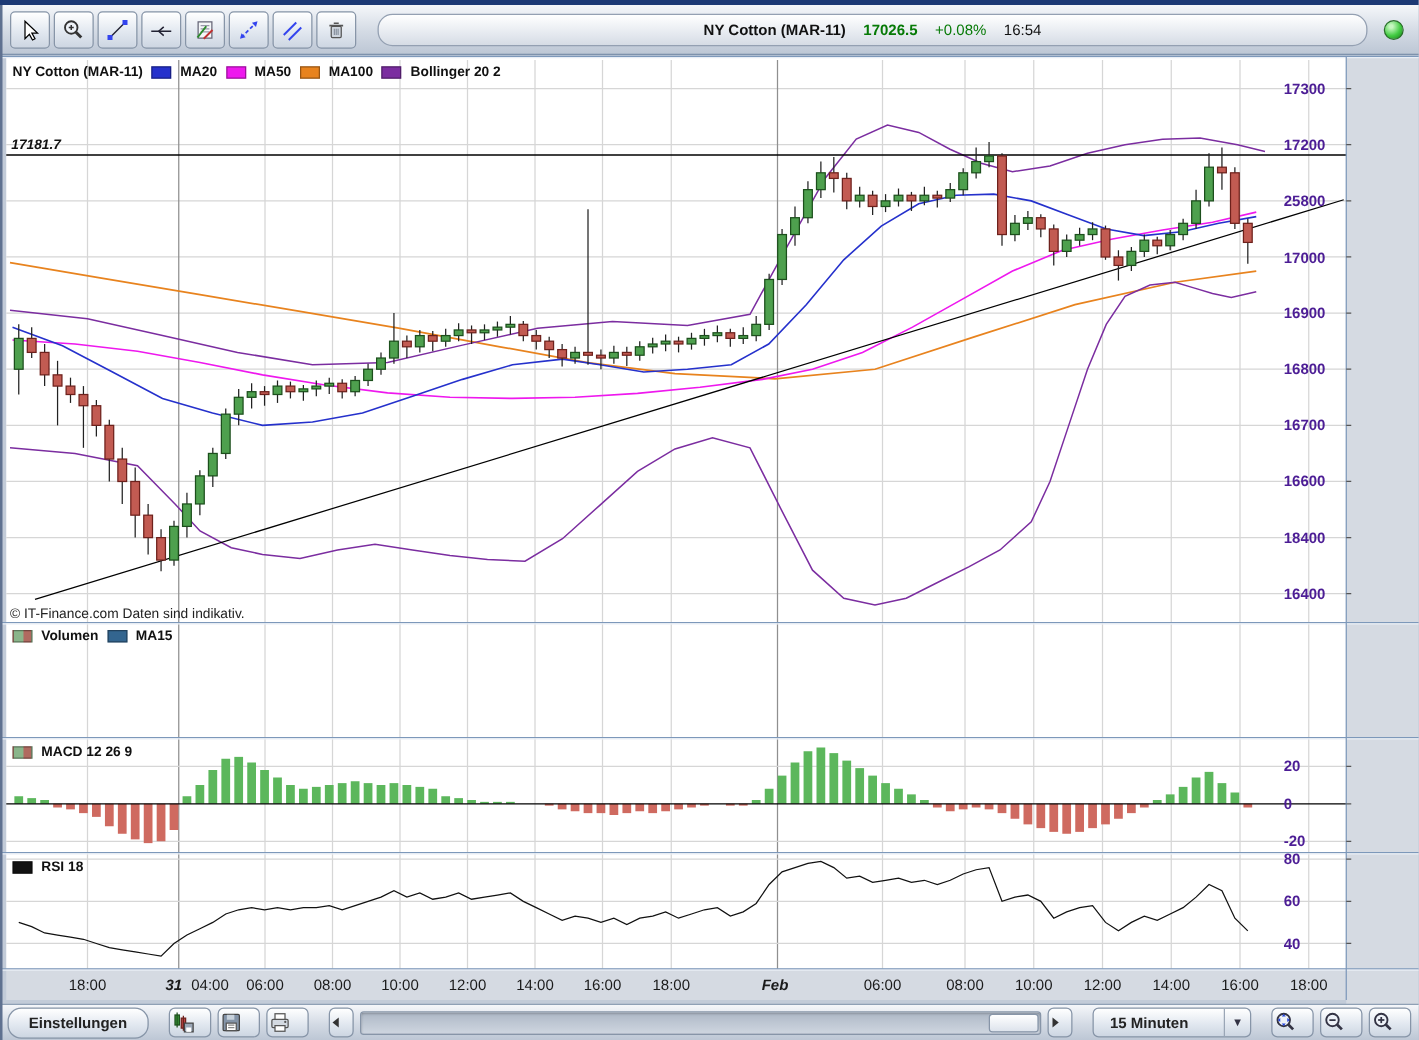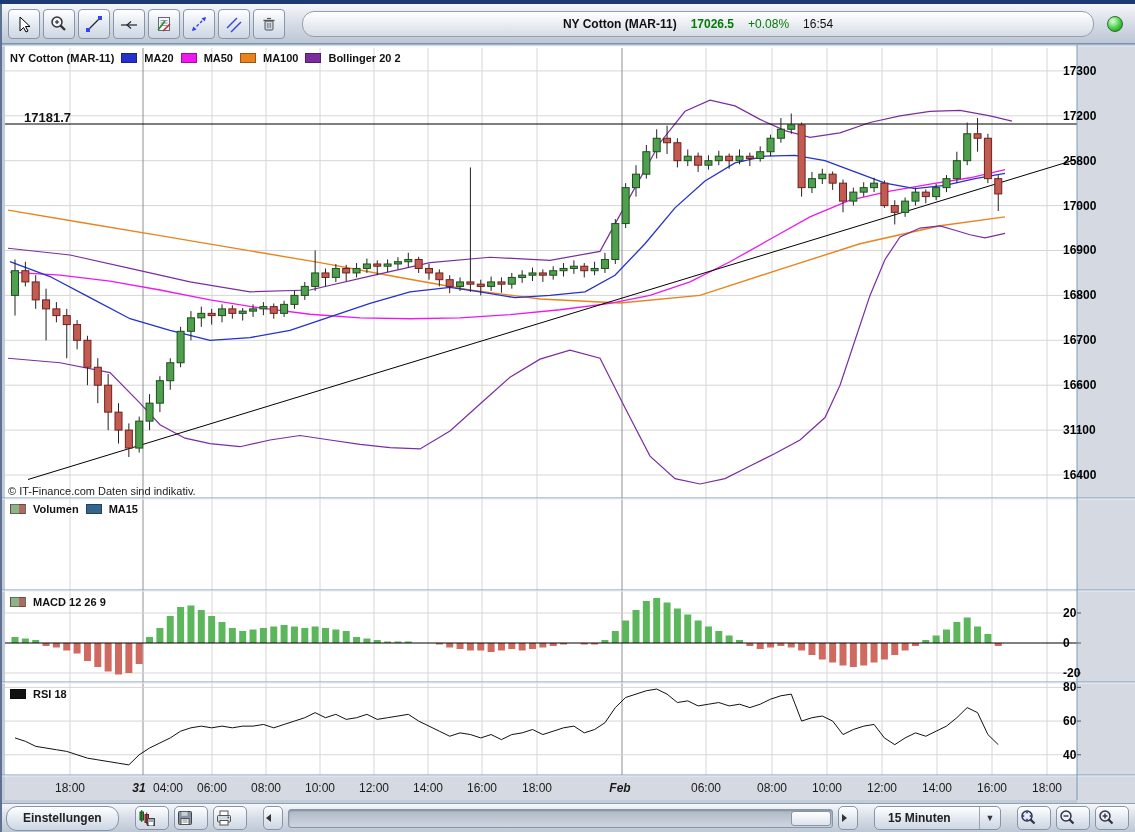--- a/index.html
+++ b/index.html
@@ -21,25 +21,25 @@
     font-size:12px;gap:14px;color:#111;}
   .quote-field b{font-weight:bold;}
   .q-price{color:#067a06;font-weight:bold;}
   .q-change{color:#067a06;}
   .led{width:14px;height:14px;border-radius:50%;flex:0 0 auto;margin-right:4px;
     background:radial-gradient(circle at 35% 30%,#c6f7c0 10%,#43cc43 55%,#157a15);border:1px solid #2b6e2b;}
   
   #chart-svg{position:absolute;top:0;left:0;z-index:1;}
   .legend{position:absolute;display:flex;align-items:center;gap:7px;font-size:11px;font-weight:bold;color:#111;z-index:3;white-space:nowrap;}
   .sw{display:inline-block;width:14px;height:8px;border:1px solid rgba(0,0,0,.35);}
-  .ylab{position:absolute;left:1063px;font-size:12px;font-weight:bold;color:#000000;z-index:3;transform:translateY(-50%);}
+  .ylab{position:absolute;left:1027px;font-size:12px;font-weight:bold;color:#4c1d95;z-index:3;transform:translateY(-50%);}
   .xlab{position:absolute;top:781px;font-size:12px;color:#1a1a1a;z-index:3;transform:translateX(-50%);}
   .xlab.bold{font-weight:bold;font-style:italic;}
   .copyright{position:absolute;left:8px;top:485px;font-size:11px;color:#222;z-index:3;}
-  .hline-label{position:absolute;left:24px;font-size:13px;font-weight:bold;color:#111;z-index:3;}
+  .hline-label{position:absolute;left:9px;font-size:11px;font-weight:bold;color:#111;z-index:3;font-style:italic;}
   
   .settings-btn{padding:0 16px;font-size:12px;font-weight:bold;color:#222;border-radius:11px;height:23px;}
   .sep-gap{width:6px;flex:0 0 auto;}
   .scroll-arrow{width:18px;}
   .scroll-trough{flex:1;height:17px;border:1px solid #8795a8;border-radius:3px;position:relative;
     background:linear-gradient(#aeb8c6,#cfd6e0);box-shadow:inset 0 1px 2px rgba(0,0,0,.25);}
   .scroll-thumb{position:absolute;right:1px;top:1px;width:38px;height:13px;border:1px solid #8795a8;border-radius:3px;
     background:linear-gradient(#ffffff,#dde3ec);}
   .dropdown{width:112px;height:22px;justify-content:space-between;padding-left:13px;font-size:12px;font-weight:bold;color:#222;}
   .dd-arrow{width:20px;height:100%;border-left:1px solid #9aa6b6;display:flex;align-items:center;justify-content:center;font-size:9px;color:#334;}
@@ -512,21 +512,21 @@
 </div>
 <div id="axis-labels">
     <div class="ylab" style="top: 70.899px;">17300</div>
     <div class="ylab" style="top: 115.799px;">17200</div>
     <div class="ylab" style="top: 160.699px;">25800</div>
     <div class="ylab" style="top: 205.599px;">17000</div>
     <div class="ylab" style="top: 250.499px;">16900</div>
     <div class="ylab" style="top: 295.399px;">16800</div>
     <div class="ylab" style="top: 340.299px;">16700</div>
     <div class="ylab" style="top: 385.199px;">16600</div>
-    <div class="ylab" style="top: 430.099px;">31100</div>
+    <div class="ylab" style="top: 430.099px;">18400</div>
     <div class="ylab" style="top: 474.999px;">16400</div>
     <div class="ylab" style="top: 613px;">20</div>
     <div class="ylab" style="top: 643px;">0</div>
     <div class="ylab" style="top: 673px;">-20</div>
     <div class="ylab" style="top: 687.37px;">80</div>
     <div class="ylab" style="top: 721.074px;">60</div>
     <div class="ylab" style="top: 754.778px;">40</div>
     <div class="xlab" style="left: 70px;">18:00</div>
     <div class="xlab bold" style="left: 139px;">31</div>
     <div class="xlab" style="left: 168px;">04:00</div>

